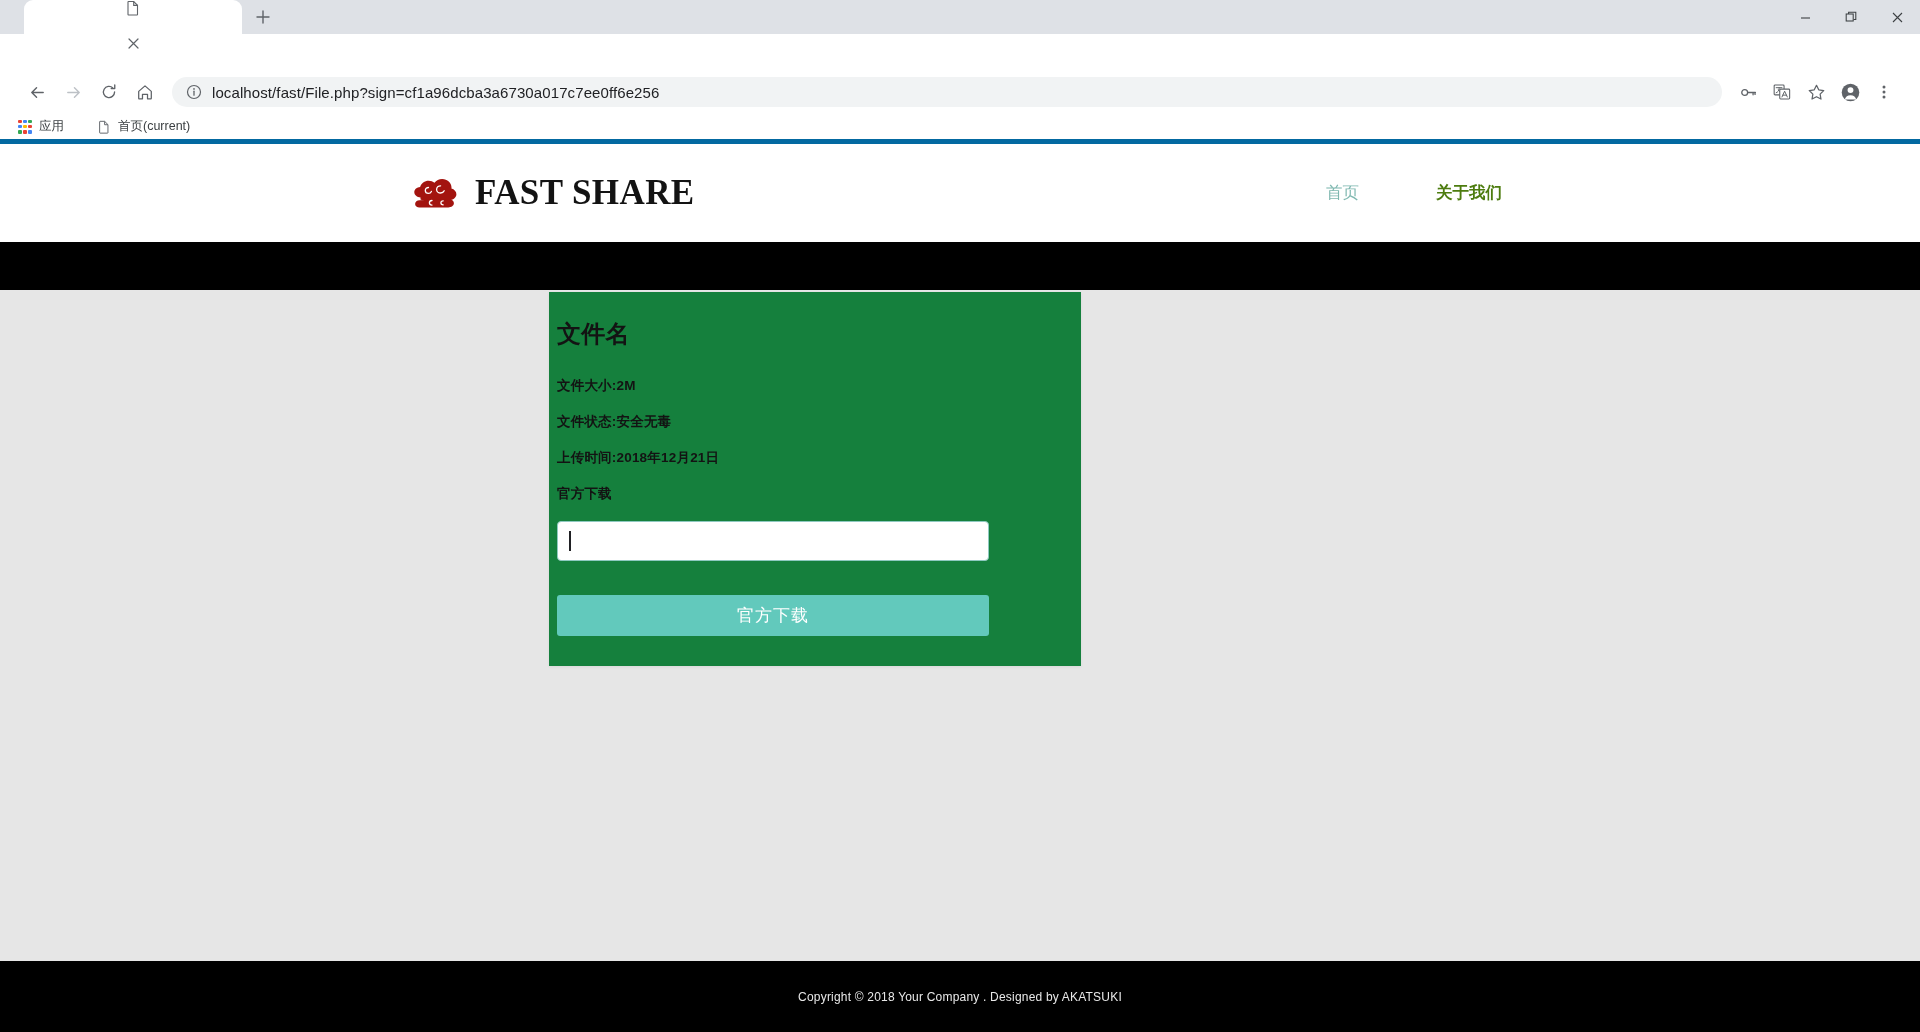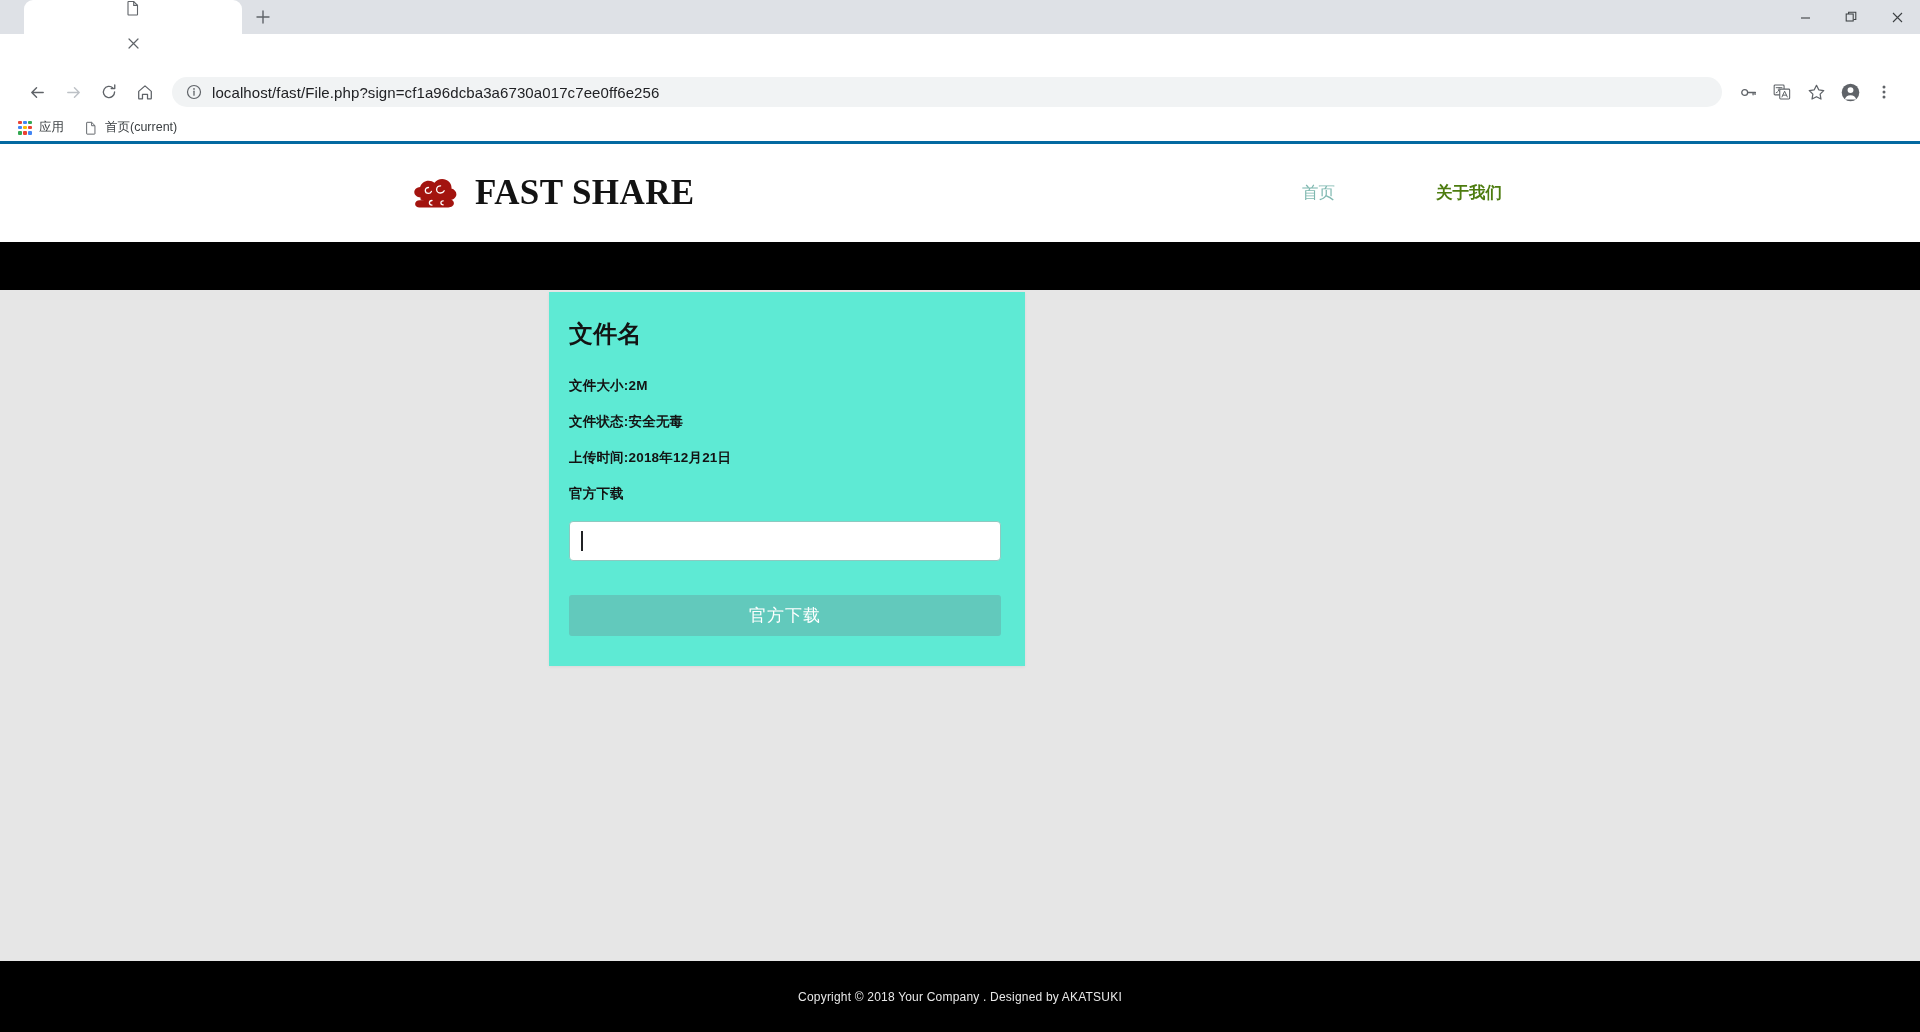--- a/index.html
+++ b/index.html
@@ -70,22 +70,22 @@
     text-overflow:ellipsis; letter-spacing:.1px;
   }
   .tool-icons { display:flex; align-items:center; gap:2px; }
   .tool-icon {
     width:32px; height:32px; display:flex; align-items:center;
     justify-content:center; color:#5f6368; border-radius:50%;
   }
 
   .bookmarks {
     height:30px; background:#ffffff; display:flex; align-items:center;
-    padding:0 10px; gap:4px; flex:0 0 30px;
-    border-bottom:3px solid #0369a1;
+    padding:0 10px; gap:17px; flex:0 0 30px;
+    border-bottom:5px solid #0369a1;
   }
   .bm {
     display:flex; align-items:center; gap:7px; padding:3px 8px;
     border-radius:4px; font-size:12.5px; color:#3c4043; white-space:nowrap;
   }
   .apps-grid {
     width:14px; height:14px; display:grid;
     grid-template-columns:repeat(3,1fr); grid-template-rows:repeat(3,1fr);
     gap:1.5px; flex:0 0 14px;
   }
@@ -102,32 +102,32 @@
   .brand {
     display:flex; align-items:center; gap:18px;
     margin-left:411px;
   }
   .brand-logo { width:46px; height:40px; flex:0 0 46px; }
   .brand-name {
     font-size:35px; font-weight:bold; color:#131313; letter-spacing:.4px;
     font-family:Liberation Serif, serif;
   }
   .site-nav {
-    position:absolute; right:418px; display:flex; align-items:center; gap:101px;font-family:Liberation Mono, monospace;
+    position:absolute; right:418px; display:flex; align-items:center; gap:77px;font-family:Liberation Mono, monospace;
   }
   .nav-link { font-size:16.5px; font-weight:bold; color:#4d7c0f; }
   .nav-link.active { color:#7fb8b0; font-weight:normal; }
 
   .black-band { height:48px; background:#000000; flex:0 0 48px; }
 
   .page-body { flex:1; background:#e6e6e6; position:relative; }
 
   .card {
-    position:absolute; left:549px; top:2px; width:476px;
-    background:#5eead4; padding:26px 20px 30px 20px;
+    position:absolute; left:549px; top:2px; width:532px;
+    background:#15803d; padding:26px 20px 30px 8px;
     box-shadow:0 1px 3px rgba(0,0,0,.06);
   }
   .card-title {
     font-size:24px; font-weight:bold; color:#131313; margin-bottom:27px;
     letter-spacing:.3px;
   }
   .meta-line {
     font-size:13.5px; font-weight:bold; color:#131313; margin-bottom:18px;
     letter-spacing:.2px;
   }

